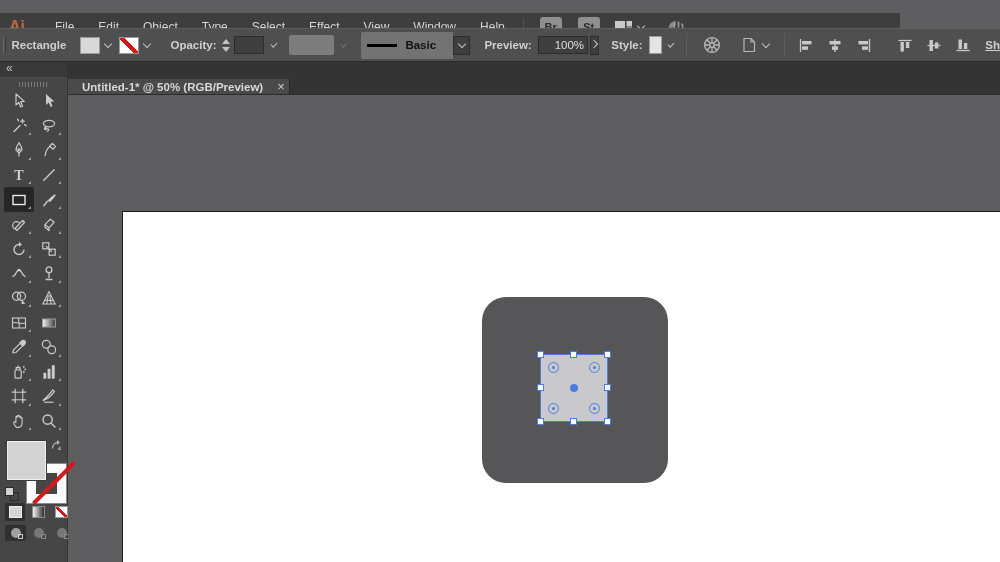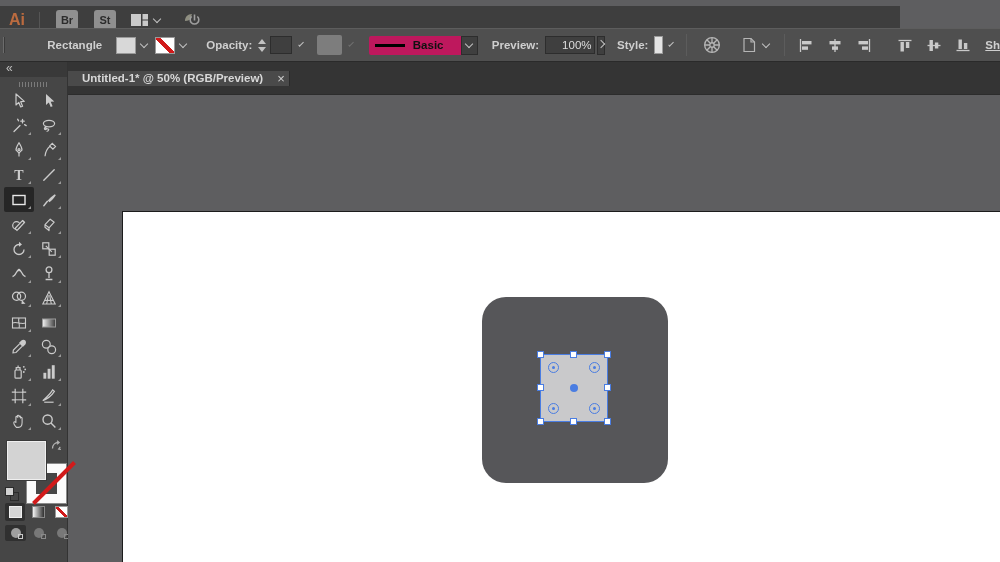--- a/index.html
+++ b/index.html
@@ -1,57 +1,57 @@
 <!DOCTYPE html>
 <html style="--accent_orange: #bb6b3f; --selection_blue: #4a7de2; --artwork_rect: #565659; --artwork_square: #c9c9cb; --pasteboard: #5e5e60; --none_red: #d11a1a;"><head>
 <meta charset="utf-8">
 <style>
   html,body{margin:0;padding:0;background:#222;}
   *{box-sizing:border-box;}
   .app{position:relative;width:1000px;height:562px;overflow:hidden;
        font-family:"Liberation Sans",sans-serif;background:#5e5e60;
        -webkit-font-smoothing:antialiased;}
   
-  .menubar{position:absolute;left:0;top:6px;width:900px;height:28px;background:#3e3e3e;
+  .menubar{position:absolute;left:0;top:13px;width:900px;height:28px;background:#3e3e3e;
            display:flex;align-items:center;color:#d6d6d6;font-size:12px;}
   .ai-logo{color:var(--accent_orange,#bb6b3f);font-weight:bold;font-size:16px;
            padding:0 8px 0 9px;letter-spacing:0;}
   .menus{display:flex;align-items:center;margin-left:10px;}
   .menu-item{padding:0 12px;cursor:default;line-height:28px;}
   .mb-sep{width:1px;height:16px;background:#2e2e2e;border-right:1px solid #555;margin:0 8px 0 6px;}
   .mb-btn{width:22px;height:20px;background:#8f8f8f;color:#2c2c2c;font-weight:bold;
           font-size:11px;border-radius:3px;display:flex;align-items:center;justify-content:center;
           margin:0 8px;}
   .mb-ico{display:flex;align-items:center;margin:0 6px;}
   .chev{width:6px;height:6px;border-right:1.6px solid #c2c2c2;border-bottom:1.6px solid #c2c2c2;
         transform:rotate(45deg);display:inline-block;margin-left:5px;margin-top:-3px;}
   .chev.dim{border-color:#6f6f6f;}
   .chev.right{transform:rotate(-45deg);margin:0;}
   
   .controlbar{position:absolute;left:0;top:28px;width:1000px;height:34px;background:#4f4f4f;
               border-top:1px solid #5d5d5d;border-bottom:1px solid #2a2a2a;
               display:flex;align-items:center;color:#cfcfcf;font-size:11.5px;overflow:hidden;}
   .cb-grip{width:3px;height:16px;border-left:1px solid #6c6c6c;border-right:1px solid #3a3a3a;
            margin:0 6px 0 3px;}
-  .cb-label{font-weight:bold;color:#cfcfcf;white-space:nowrap;margin-left:36px;}
+  .cb-label{font-weight:bold;color:#cfcfcf;white-space:nowrap;}
   .ctx-label{width:74px;}
   .swatch-btn{display:flex;align-items:center;margin:0 4px;}
   .swatch{width:20px;height:17px;border:1px solid #9a9a9a;}
   .swatch.fill{background:#d8d8d8;}
   .swatch.none{background:linear-gradient(45deg,#fff 42%,#d11a1a 42%,#d11a1a 58%,#fff 58%);}
   .stepper{display:inline-flex;flex-direction:column;justify-content:center;gap:3px;margin:0 4px 0 6px;}
   .stepper i{display:block;width:0;height:0;border-left:4px solid transparent;border-right:4px solid transparent;}
   .stepper .up{border-bottom:5px solid #c2c2c2;}
   .stepper .dn{border-top:5px solid #c2c2c2;}
   .dark-field{height:18px;background:#3f3f3f;border:1px solid #2d2d2d;display:flex;
               align-items:center;padding:0 5px;color:#ddd;}
   .weight-field{width:46px;margin-right:3px;}
   .brush-pill{width:88px;height:20px;background:#7d7d7d;border-radius:2px;margin:0 3px 0 14px;}
   .basic-select{display:flex;align-items:center;margin-left:16px;}
-  .basic-face{width:92px;height:19px;background:#be185d;border-radius:2px 0 0 2px;display:flex;
+  .basic-face{width:92px;height:27px;background:#737373;border-radius:2px 0 0 2px;display:flex;
               align-items:center;padding:0 6px;color:#111;font-size:11.5px;font-weight:bold;}
   .basic-line{width:30px;height:3px;background:#000;margin-right:8px;}
   .chev-tile{width:17px;height:19px;background:#3f3f3f;border:1px solid #2d2d2d;display:flex;
              align-items:center;justify-content:center;}
   .chev-tile .chev{margin:0 0 2px 0;}
   .opacity-field{width:50px;margin:0 2px 0 6px;padding-left:16px;}
   .style-swatch{width:24px;height:18px;background:#e4e4e4;border:1px solid #9a9a9a;margin:0 2px 0 6px;}
   .cb-sep{width:1px;height:22px;background:#3a3a3a;border-right:1px solid #5c5c5c;margin:0 9px;}
   .cb-ico{display:flex;align-items:center;margin:0 6px;}
   .align-group{display:flex;align-items:center;gap:13px;margin:0 4px;}
@@ -93,21 +93,21 @@
   .cbtn .sq.none{background:linear-gradient(45deg,#fff 40%,#d11a1a 40%,#d11a1a 60%,#fff 60%);border:1px solid #999;}
   .drawmodes{position:absolute;left:5px;top:92px;display:flex;gap:2px;}
   .dmode{width:21px;height:16px;border-radius:2px;display:flex;align-items:center;justify-content:center;position:relative;}
   .dmode.pressed{background:#303030;}
   .dmode .circ{width:10px;height:10px;border-radius:50%;background:#9f9f9f;position:relative;}
   .dmode .corner{position:absolute;right:3px;bottom:2px;width:5px;height:5px;border:1px solid #c9c9c9;background:transparent;}
   .dmode.dim .circ{background:#787878;}
   .dmode.dim .corner{border-color:#8a8a8a;}
   
   .rightcol{flex:1;display:flex;flex-direction:column;min-width:0;}
-  .tabbar{height:33px;background:#343434;display:flex;align-items:center;border-bottom:1px solid #2c2c2c;flex:none;}
+  .tabbar{height:33px;background:#343434;display:flex;align-items:flex-end;border-bottom:1px solid #2c2c2c;flex:none;}
   .tab{width:222px;background:#4a4a4a;border-right:1px solid #2a2a2a;display:flex;align-items:center;
        padding:0 10px 0 14px;color:#d8d8d8;font-size:11.5px;font-weight:bold;white-space:nowrap;}
   .tab-close{margin-left:14px;color:#cfcfcf;font-size:13px;font-weight:normal;}
   .pasteboard{flex:1;background:var(--pasteboard,#5e5e60);position:relative;overflow:hidden;}
   .artboard{position:absolute;left:54px;top:116px;right:-2px;bottom:-2px;background:#fff;
             border-top:1px solid #1c1c1c;border-left:1px solid #1c1c1c;}
   .artwork-rect{position:absolute;left:414px;top:202px;width:186px;height:186px;border-radius:24px;
                 background:var(--artwork_rect,#565659);}
   .sel-square{position:absolute;left:473px;top:260px;width:66px;height:66px;
               background:var(--artwork_square,#c9c9cb);
@@ -125,20 +125,31 @@
   .center-dot{position:absolute;left:calc(50% - 4px);top:calc(50% - 4px);width:8px;height:8px;
               border-radius:50%;background:var(--selection_blue,#4a7de2);z-index:2;}
 </style>
 </head>
 <body>
 
 <div class="app">
 
   <header class="menubar">
     <span class="ai-logo">Ai</span>
+    <nav class="menus">
+      <span class="menu-item">File</span>
+      <span class="menu-item">Edit</span>
+      <span class="menu-item">Object</span>
+      <span class="menu-item">Type</span>
+      <span class="menu-item">Select</span>
+      <span class="menu-item">Effect</span>
+      <span class="menu-item">View</span>
+      <span class="menu-item">Window</span>
+      <span class="menu-item">Help</span>
+    </nav>
     <span class="mb-sep"></span>
     <span class="mb-btn">Br</span>
     <span class="mb-btn">St</span>
     <span class="mb-ico">
       <svg width="19" height="14" viewBox="0 0 19 14">
         <rect x="1" y="1" width="10" height="12" fill="#c9c9c9"></rect>
         <rect x="12.5" y="1" width="5.5" height="5.5" fill="#c9c9c9"></rect>
         <rect x="12.5" y="7.5" width="5.5" height="5.5" fill="#c9c9c9"></rect>
       </svg>
       <i class="chev"></i>

